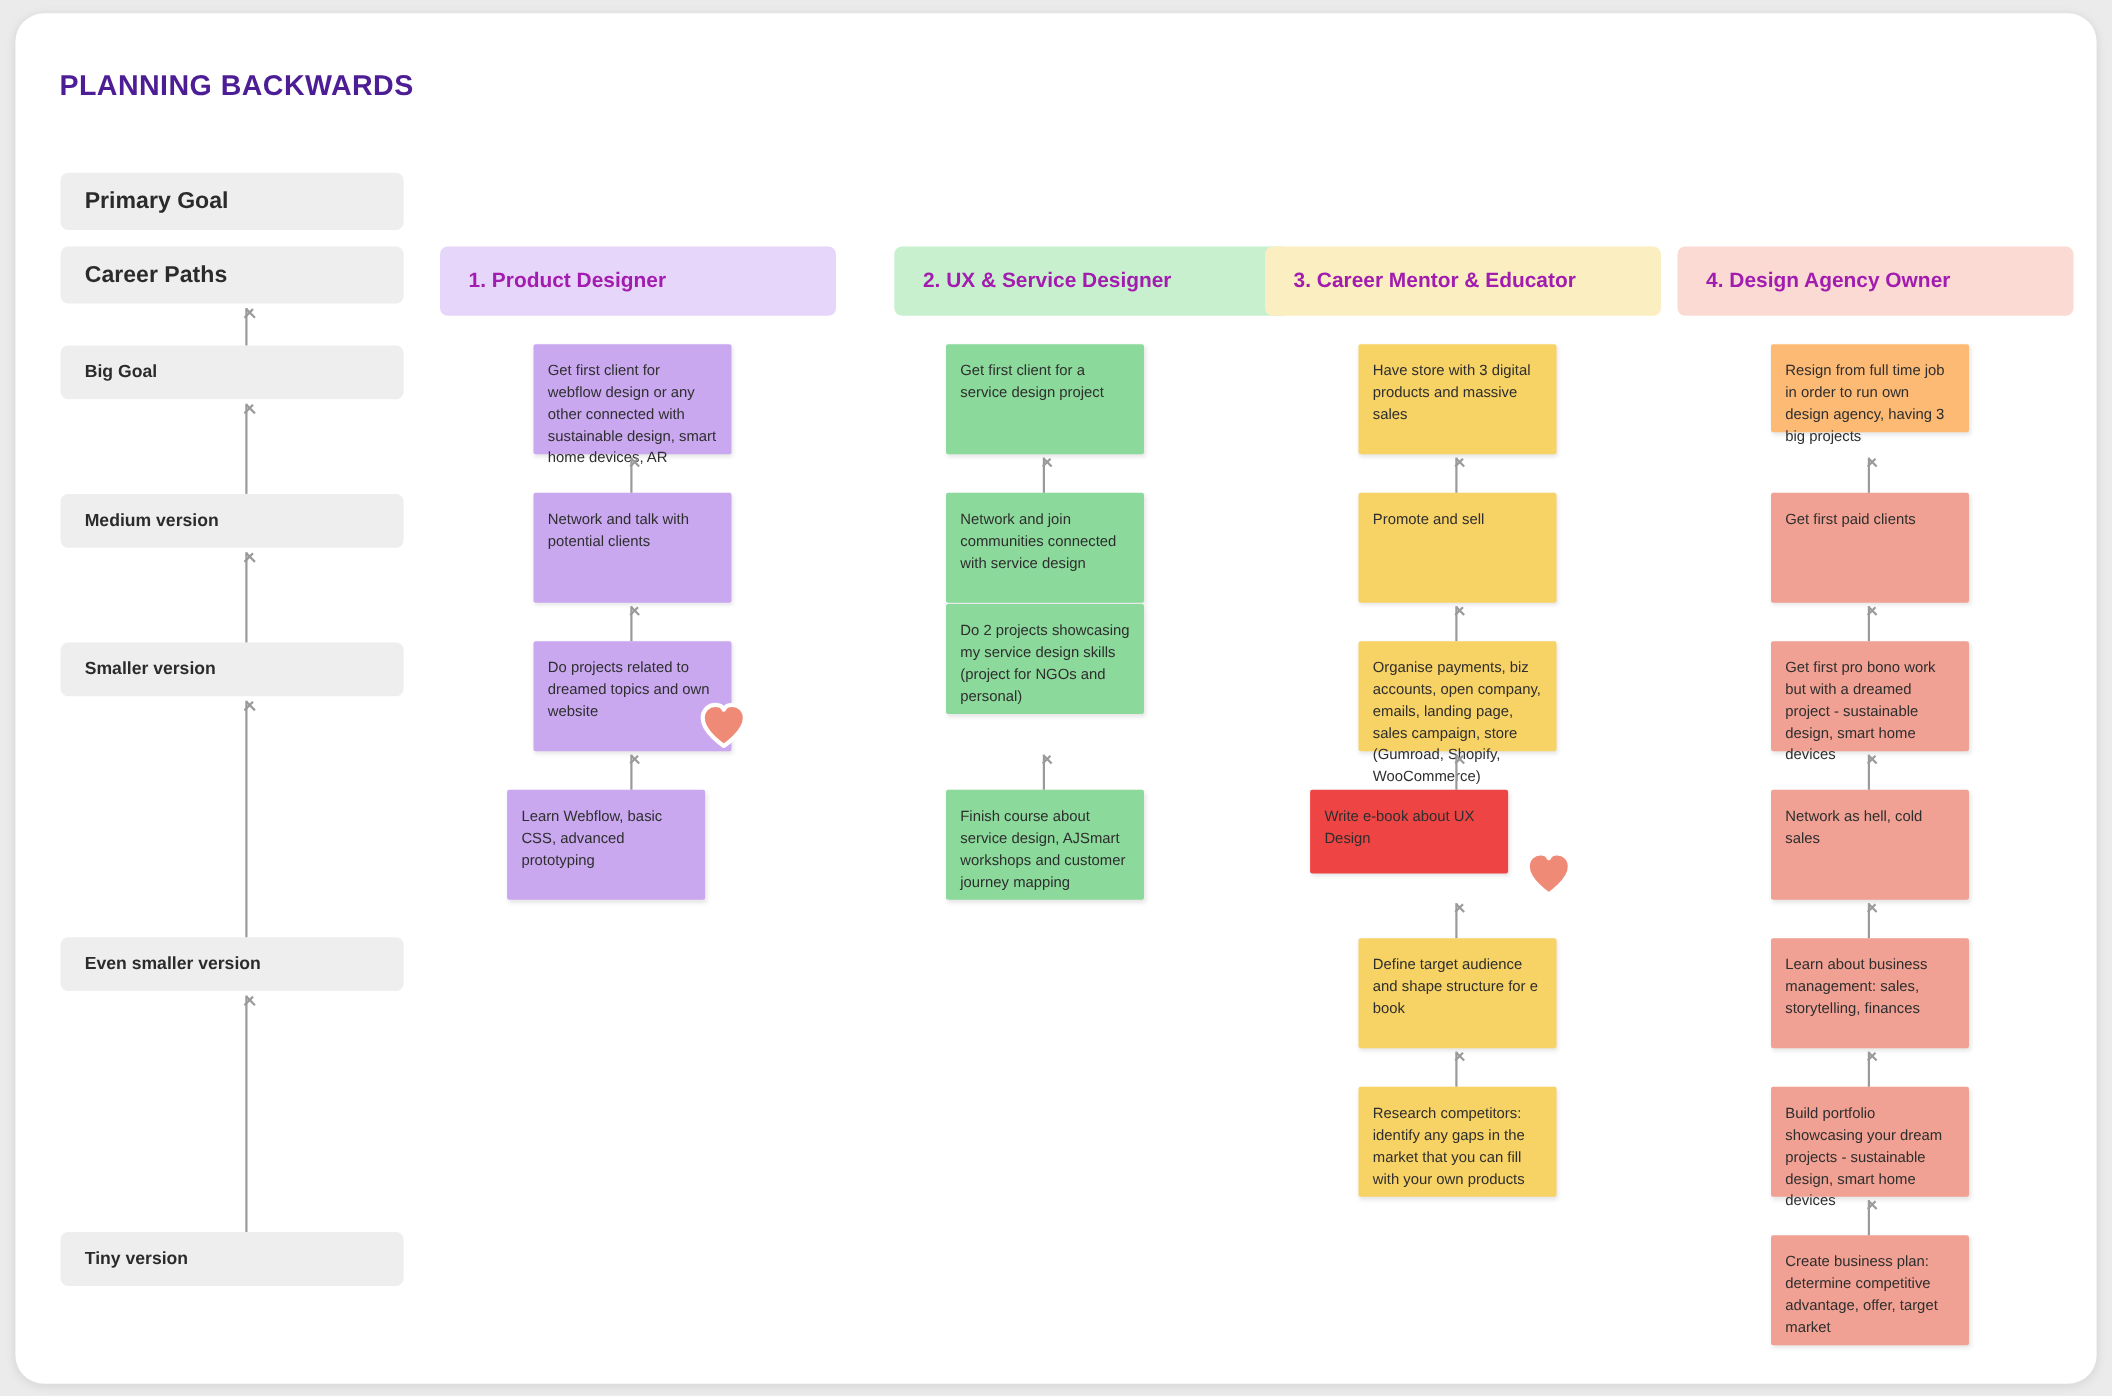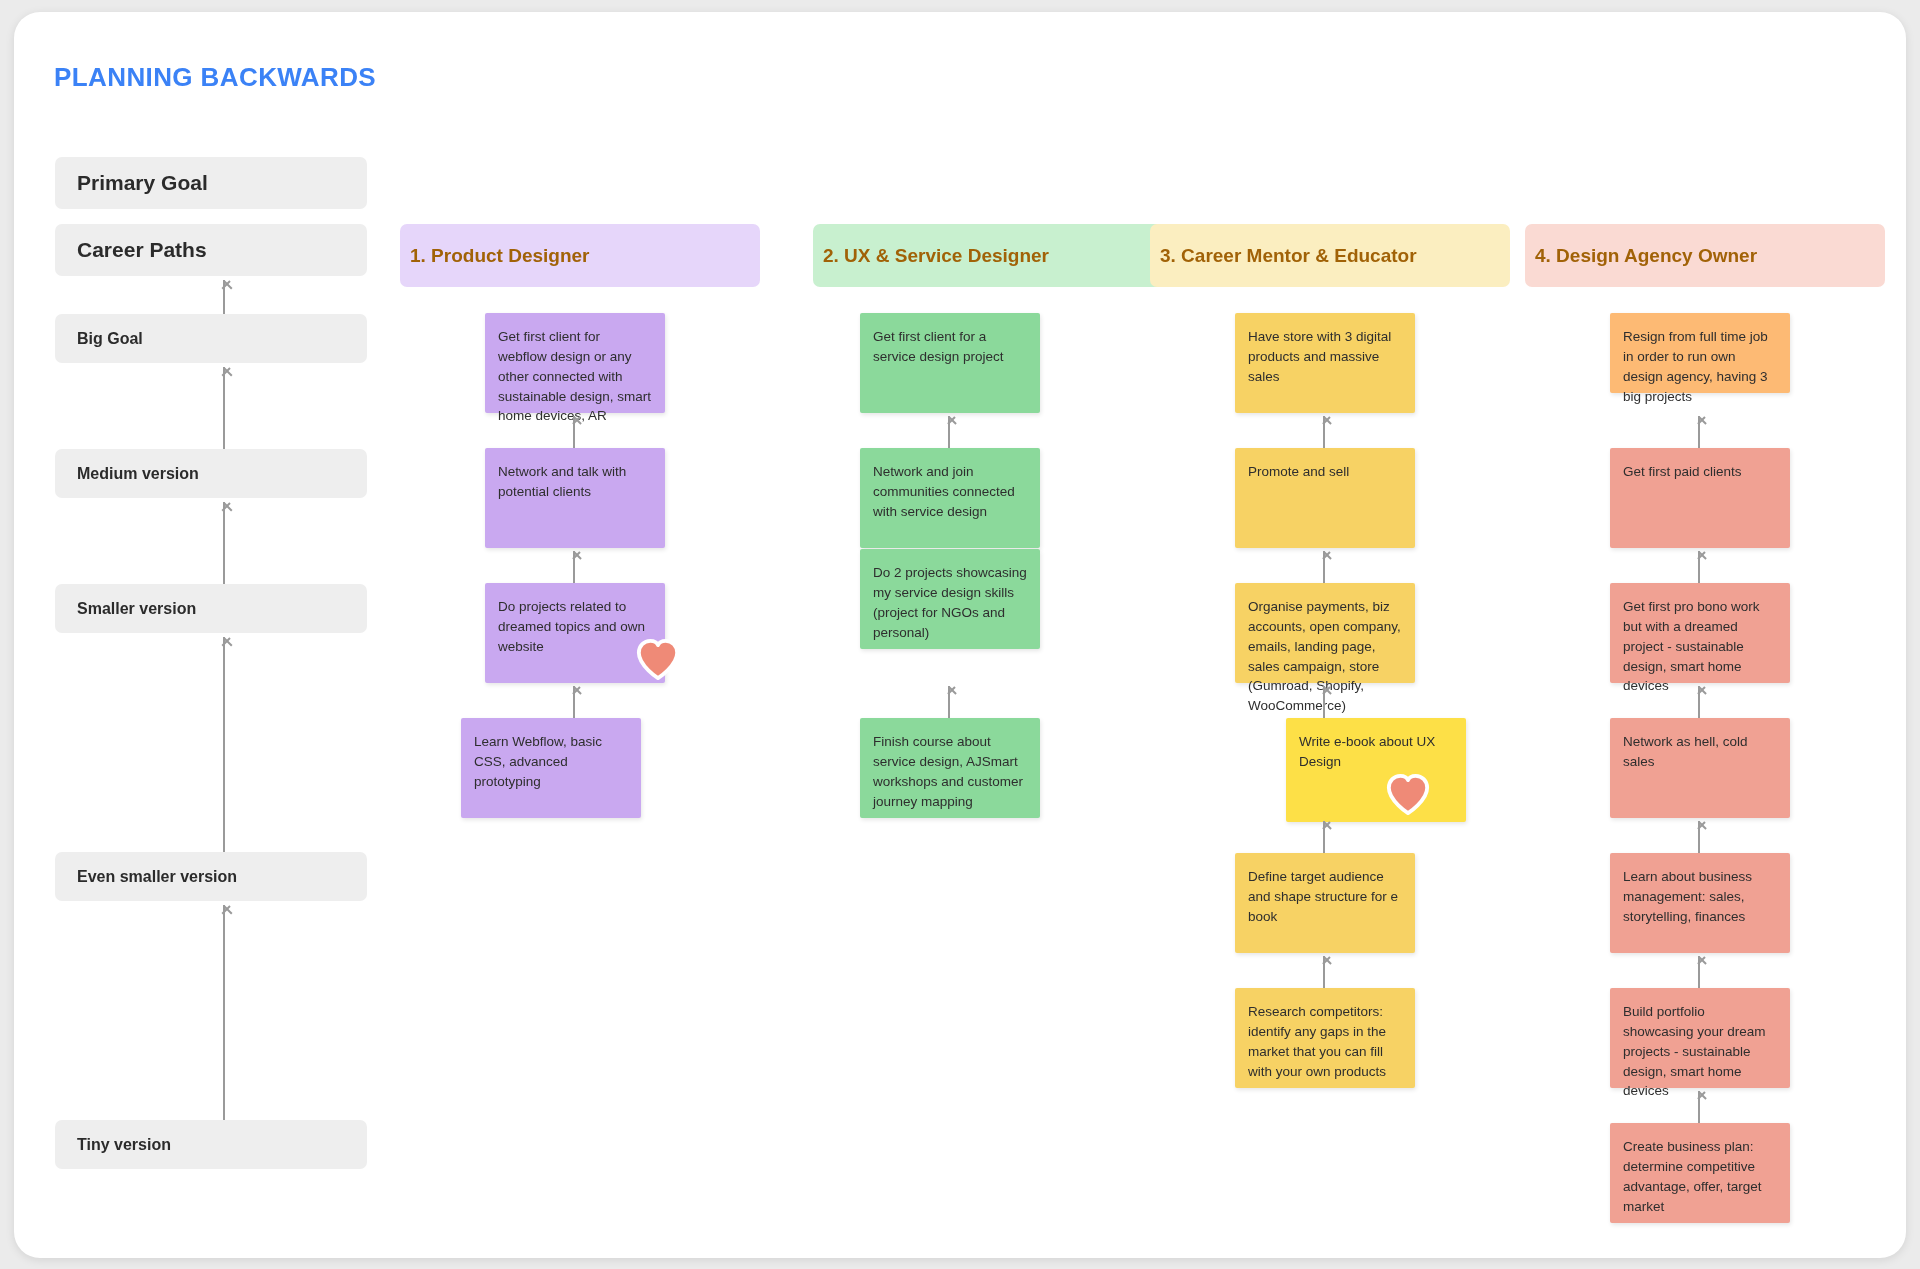--- a/index.html
+++ b/index.html
@@ -18,21 +18,21 @@
     border-radius: 26px;
     box-shadow: 0 2px 10px rgba(0,0,0,0.10);
     overflow: hidden;
   }
   #page-title {
     position: absolute;
     left: 40px; top: 50px;
     font-size: 26px;
     font-weight: bold;
     letter-spacing: 0.4px;
-    color: #3b82f6;
+    color: #4c1d95;
   }
 
   
   .rail-chip {
     position: absolute;
     left: 41px;
     width: 312px;
     background: #eeeeee;
     border-radius: 7px;
     display: flex;
@@ -77,24 +77,24 @@
   }
 
   
   .col-head {
     position: absolute;
     top: 212px;
     width: 360px; height: 63px;
     border-radius: 7px;
     display: flex;
     align-items: center;
-    padding-left: 10px;
+    padding-left: 26px;
     font-size: 19px;
     font-weight: bold;
-    color: #a16207;
+    color: #a21caf;
   }
 
   
   .card {
     position: absolute;
     width: 180px;
     border-radius: 2px;
     padding: 14px 13px 10px 13px;
     font-size: 13.5px;
     line-height: 1.47;
@@ -193,21 +193,21 @@
       <div class="card" style="left: 846px; top: 706px; height: 100px; background: rgb(139, 217, 155);"><span>Finish course about service design, AJSmart workshops and customer journey mapping</span></div>
       <div class="col-head" style="left: 1136px; background: rgb(251, 238, 192);">
         <span>3. Career Mentor &amp; Educator</span>
       </div>
       <div class="card" style="left: 1221px; top: 301px; height: 100px; background: rgb(247, 210, 100);"><span>Have store with 3 digital products and massive sales</span></div>
       <div class="card-arrow" style="left: 1309px; top: 404px; height: 32px;"></div>
       <div class="card" style="left: 1221px; top: 436px; height: 100px; background: rgb(247, 210, 100);"><span>Promote and sell</span></div>
       <div class="card-arrow" style="left: 1309px; top: 539px; height: 32px;"></div>
       <div class="card" style="left: 1221px; top: 571px; height: 100px; background: rgb(247, 210, 100);"><span>Organise payments, biz accounts, open company, emails, landing page, sales campaign, store (Gumroad, Shopify, WooCommerce)</span></div>
       <div class="card-arrow" style="left: 1309px; top: 674px; height: 32px;"></div>
-      <div class="card" style="left: 1272px; top: 706px; height: 104px; background: #fde047;"><span>Write e-book about UX Design</span></div>
+      <div class="card" style="left: 1177px; top: 706px; height: 76px; background: #ef4444;"><span>Write e-book about UX Design</span></div>
       <div class="heart-sticker" style="left: 1371px; top: 759px;">
         <svg viewBox="0 0 48 48" xmlns="http://www.w3.org/2000/svg">
           <path d="M24 44 C24 44 4 31 4 17.5 C4 10 9.5 5 16 5 C20 5 23 7 24 9.5 C25 7 28 5 32 5 C38.5 5 44 10 44 17.5 C44 31 24 44 24 44 Z" fill="#ef8a77" stroke="#ffffff" stroke-width="4" stroke-linejoin="round"></path>
         </svg>
       </div>
       <div class="card-arrow" style="left: 1309px; top: 809px; height: 32px;"></div>
       <div class="card" style="left: 1221px; top: 841px; height: 100px; background: rgb(247, 210, 100);"><span>Define target audience and shape structure for e book</span></div>
       <div class="card-arrow" style="left: 1309px; top: 944px; height: 32px;"></div>
       <div class="card" style="left: 1221px; top: 976px; height: 100px; background: rgb(247, 210, 100);"><span>Research competitors: identify any gaps in the market that you can fill with your own products</span></div>
       <div class="col-head" style="left: 1511px; background: rgb(250, 218, 211);">

